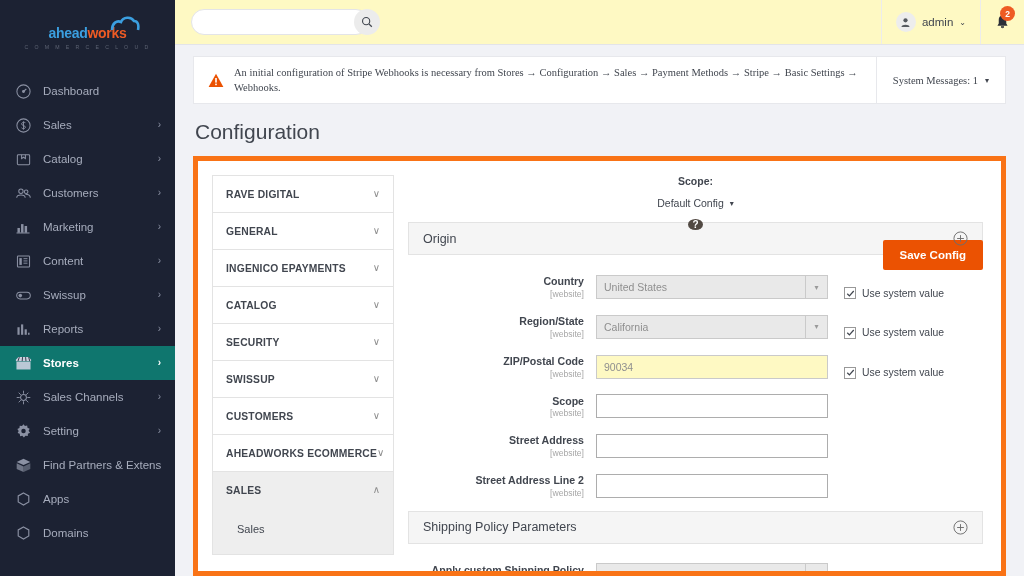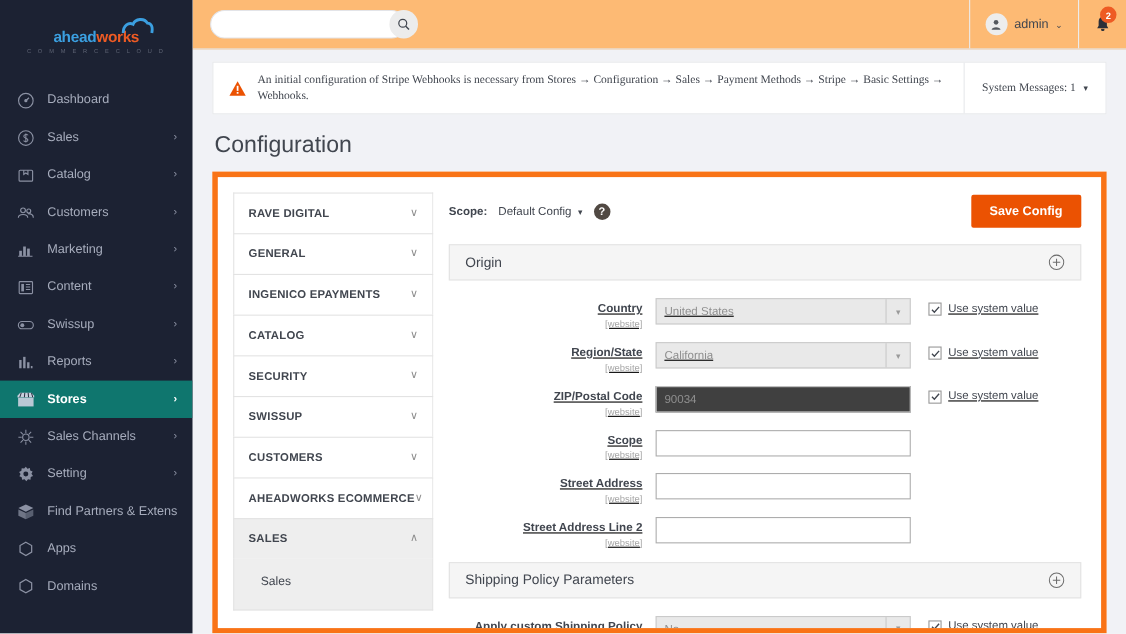--- a/index.html
+++ b/index.html
@@ -46,21 +46,21 @@
   }
   .nav-ico svg { display: block; }
   .nav-label { flex: 1; white-space: nowrap; overflow: hidden; }
   .nav-arrow { font-size: 10px; color: #8b91a3; line-height: 1; }
   .nav-item.active .nav-arrow { color: #fff; }
 
   
   .main { flex: 1; height: 576px; background: #f1f2f6; display: flex; flex-direction: column; overflow: hidden; }
 
   .topbar {
-    height: 45px; background: #fdba74; display: flex; align-items: center;
+    height: 45px; background: #fef9c3; display: flex; align-items: center;
     border-bottom: 1px solid #e3e4e8; flex: 0 0 45px;
   }
   .search-box {
     margin-left: 16px; width: 178px; height: 26px;
     border: 1px solid #e3e4e8; border-radius: 13px;
     display: flex; align-items: center; background: #fff;
     position: relative;
   }
   .search-box input {
     border: none; outline: none; background: transparent;
@@ -129,21 +129,21 @@
     font-size: 10.3px; font-weight: bold; color: #41464f;
     letter-spacing: 0.2px; flex: 1; white-space: nowrap;
   }
   .chev { color: #8d8d8d; font-size: 10px; line-height: 1; }
   .cfg-sub { background: #eeeeee; border: 1px solid #e3e3e3; border-top: none; padding: 6px 0 10px 0; }
   .cfg-sub-item {
     font-size: 11px; color: #41464f; padding: 9px 0 9px 24px; cursor: pointer;
   }
 
   .cfg-main { flex: 1; padding: 14px 18px 0 14px; overflow: hidden; }
-  .scope-row { display: flex; align-items: center; gap: 10px; height: 34px; }
+  .scope-row { display: flex; align-items: center; gap: 10px; height: 34px; flex-direction: column; }
   .scope-label { font-size: 10.5px; font-weight: bold; color: #41464f; }
   .scope-select { display: flex; align-items: center; gap: 6px; cursor: pointer; }
   .scope-value { font-size: 10.5px; color: #41464f; }
   .scope-caret { font-size: 8px; color: #41464f; }
   .help-ico {
     width: 15px; height: 15px; border-radius: 50%; background: #514943;
     color: #fff; font-size: 10px; font-weight: bold;
     display: flex; align-items: center; justify-content: center; cursor: pointer;
   }
   .save-btn {
@@ -154,33 +154,33 @@
   }
 
   .sec-head {
     margin-top: 13px; background: #f5f5f5; border: 1px solid #e3e3e3;
     height: 33px; display: flex; align-items: center; padding: 0 14px; cursor: pointer;
   }
   .sec-head-title { font-size: 12.5px; color: #41464f; flex: 1; }
   .plus-ico { width: 15px; height: 15px; }
 
   .fields { padding: 16px 0 0 0; }
-  .field-row { display: flex; align-items: flex-start; margin-bottom: 12px; text-decoration: underline; }
+  .field-row { display: flex; align-items: flex-end; margin-bottom: 12px; }
   .field-label {
     width: 188px; flex: 0 0 188px; text-align: right; padding-right: 12px; padding-top: 4px;
   }
   .fl-main { font-size: 10.6px; font-weight: bold; color: #41464f; display: block; line-height: 1.2; }
   .fl-scope { font-size: 8.6px; color: #a6a6a6; display: block; margin-top: 1px; }
   .field-ctrl { width: 232px; flex: 0 0 232px; position: relative; }
   .inp {
     width: 100%; height: 24px; border: 1px solid #adadad; background: #fff;
     font-size: 10.5px; color: #41464f; padding: 0 7px; outline: none;
     font-family: "Liberation Sans", sans-serif;
   }
-  .inp.disabled { background: #404040; border-color: #cacaca; color: #8f8f8f; }
+  .inp.disabled { background: #fef9c3; border-color: #cacaca; color: #8f8f8f; }
   .sel {
     width: 100%; height: 24px; border: 1px solid #cacaca; background: #e9e9e9;
     display: flex; align-items: center; font-size: 10.5px; color: #8f8f8f;
     padding: 0 7px; position: relative;
   }
   .sel-arrow {
     position: absolute; right: 0; top: 0; width: 22px; height: 100%;
     border-left: 1px solid #cacaca;
     display: flex; align-items: center; justify-content: center;
     font-size: 8px; color: #9a9a9a;

